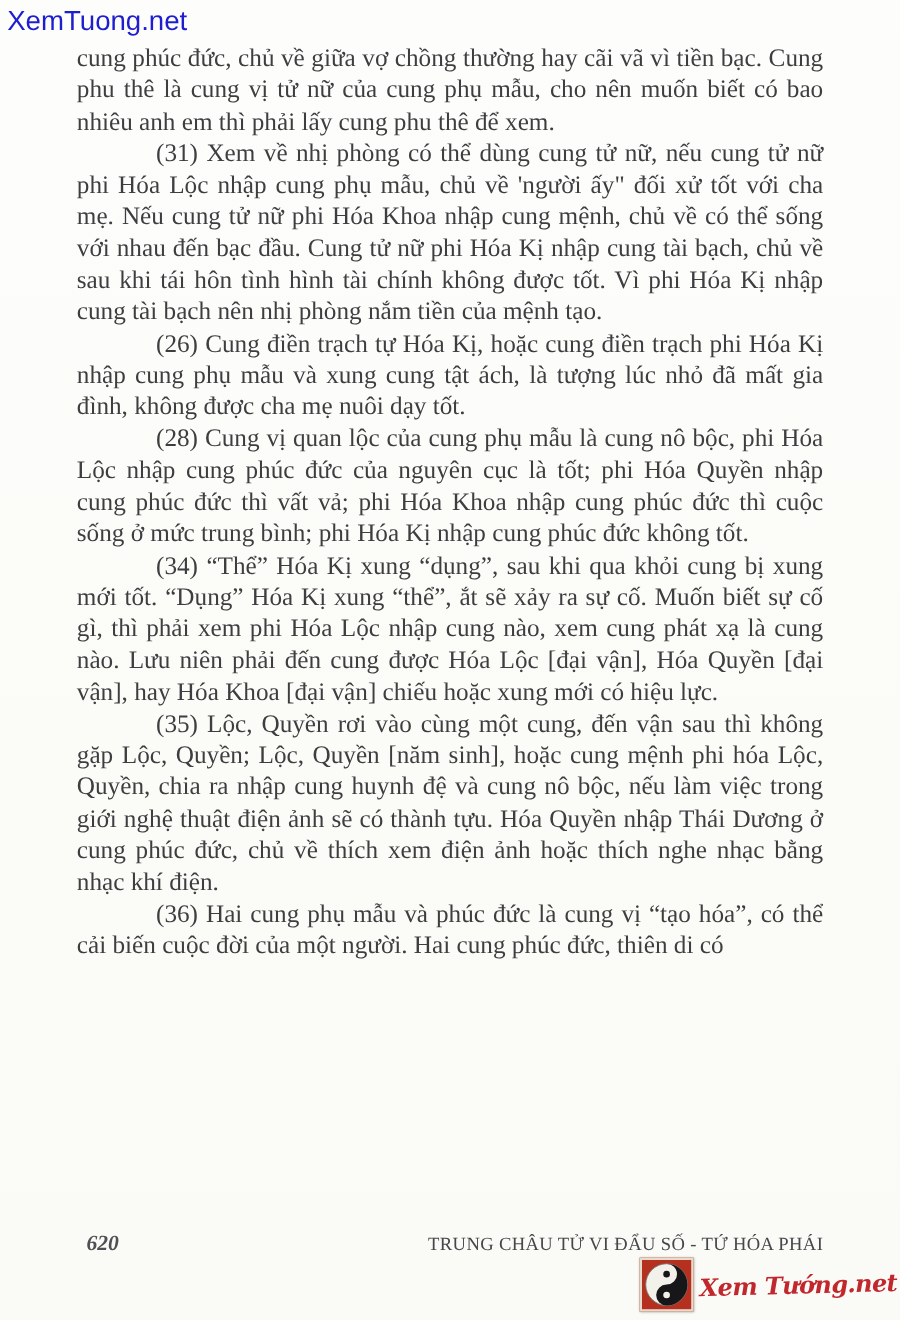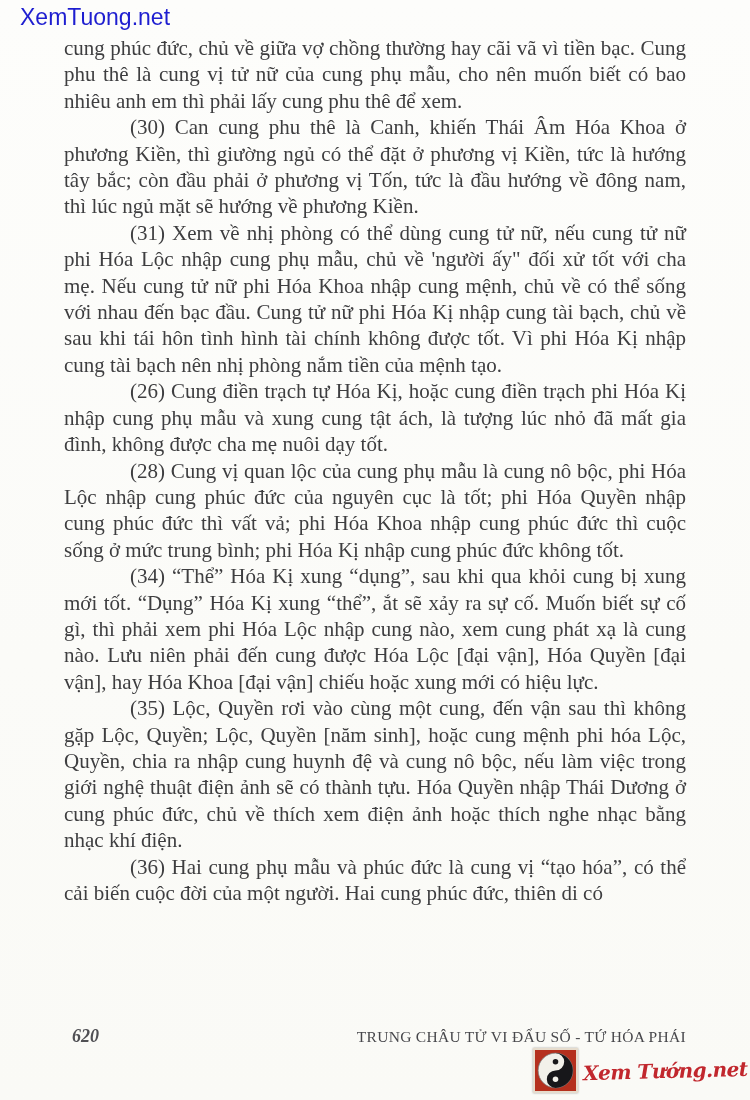--- a/index.html
+++ b/index.html
@@ -7,21 +7,21 @@
     width:750px; height:1100px;
     background:#f6f6f3;
     font-family:"Liberation Serif", serif;
   }
   .page {
     position:relative; width:750px; height:1100px;
     background:linear-gradient(180deg,#fdfdfb 0%, #fbfbf8 60%, #fafaf6 100%);
     overflow:hidden;
   }
   .watermark-top {
-    position:absolute; left:20px; top:4px;
+    position:absolute; left:6px; top:4px;
     font-family:"Liberation Sans", sans-serif;
     font-size:23px; font-weight:500;
     color:#1e1ed0; text-decoration:none;
     cursor:pointer;
   }
   .article {
     position:absolute; left:64px; top:35px; width:622px;
     font-family:"Liberation Serif", serif;
     font-size:21px; line-height:26.4px;
     color:#3e3e40; text-align:justify;
@@ -61,21 +61,20 @@
 </style>
 </head>
 <body>
 
 <div class="page">
 
   <a class="watermark-top">XemTuong.net</a>
 
   <div class="article">
       <p class="para">cung phúc đức, chủ về giữa vợ chồng thường hay cãi vã vì tiền bạc. Cung phu thê là cung vị tử nữ của cung phụ mẫu, cho nên muốn biết có bao nhiêu anh em thì phải lấy cung phu thê để xem.</p>
-      <p class="para indent">(30) Can cung phu thê là Canh, khiến Thái Âm Hóa Khoa ở phương Kiền, thì giường ngủ có thể đặt ở phương vị Kiền, tức là hướng tây bắc; còn đầu phải ở phương vị Tốn, tức là đầu hướng về đông nam, thì lúc ngủ mặt sẽ hướng về phương Kiền.</p>
       <p class="para indent">(31) Xem về nhị phòng có thể dùng cung tử nữ, nếu cung tử nữ phi Hóa Lộc nhập cung phụ mẫu, chủ về 'người ấy" đối xử tốt với cha mẹ. Nếu cung tử nữ phi Hóa Khoa nhập cung mệnh, chủ về có thể sống với nhau đến bạc đầu. Cung tử nữ phi Hóa Kị nhập cung tài bạch, chủ về sau khi tái hôn tình hình tài chính không được tốt. Vì phi Hóa Kị nhập cung tài bạch nên nhị phòng nắm tiền của mệnh tạo.</p>
       <p class="para indent">(26) Cung điền trạch tự Hóa Kị, hoặc cung điền trạch phi Hóa Kị nhập cung phụ mẫu và xung cung tật ách, là tượng lúc nhỏ đã mất gia đình, không được cha mẹ nuôi dạy tốt.</p>
       <p class="para indent">(28) Cung vị quan lộc của cung phụ mẫu là cung nô bộc, phi Hóa Lộc nhập cung phúc đức của nguyên cục là tốt; phi Hóa Quyền nhập cung phúc đức thì vất vả; phi Hóa Khoa nhập cung phúc đức thì cuộc sống ở mức trung bình; phi Hóa Kị nhập cung phúc đức không tốt.</p>
       <p class="para indent">(34) “Thể” Hóa Kị xung “dụng”, sau khi qua khỏi cung bị xung mới tốt. “Dụng” Hóa Kị xung “thể”, ắt sẽ xảy ra sự cố. Muốn biết sự cố gì, thì phải xem phi Hóa Lộc nhập cung nào, xem cung phát xạ là cung nào. Lưu niên phải đến cung được Hóa Lộc [đại vận], Hóa Quyền [đại vận], hay Hóa Khoa [đại vận] chiếu hoặc xung mới có hiệu lực.</p>
       <p class="para indent">(35) Lộc, Quyền rơi vào cùng một cung, đến vận sau thì không gặp Lộc, Quyền; Lộc, Quyền [năm sinh], hoặc cung mệnh phi hóa Lộc, Quyền, chia ra nhập cung huynh đệ và cung nô bộc, nếu làm việc trong giới nghệ thuật điện ảnh sẽ có thành tựu. Hóa Quyền nhập Thái Dương ở cung phúc đức, chủ về thích xem điện ảnh hoặc thích nghe nhạc bằng nhạc khí điện.</p>
       <p class="para indent">(36) Hai cung phụ mẫu và phúc đức là cung vị “tạo hóa”, có thể cải biến cuộc đời của một người. Hai cung phúc đức, thiên di có</p>
     </div>
 
   <div class="footer">
     <span class="pagenum">620</span>

